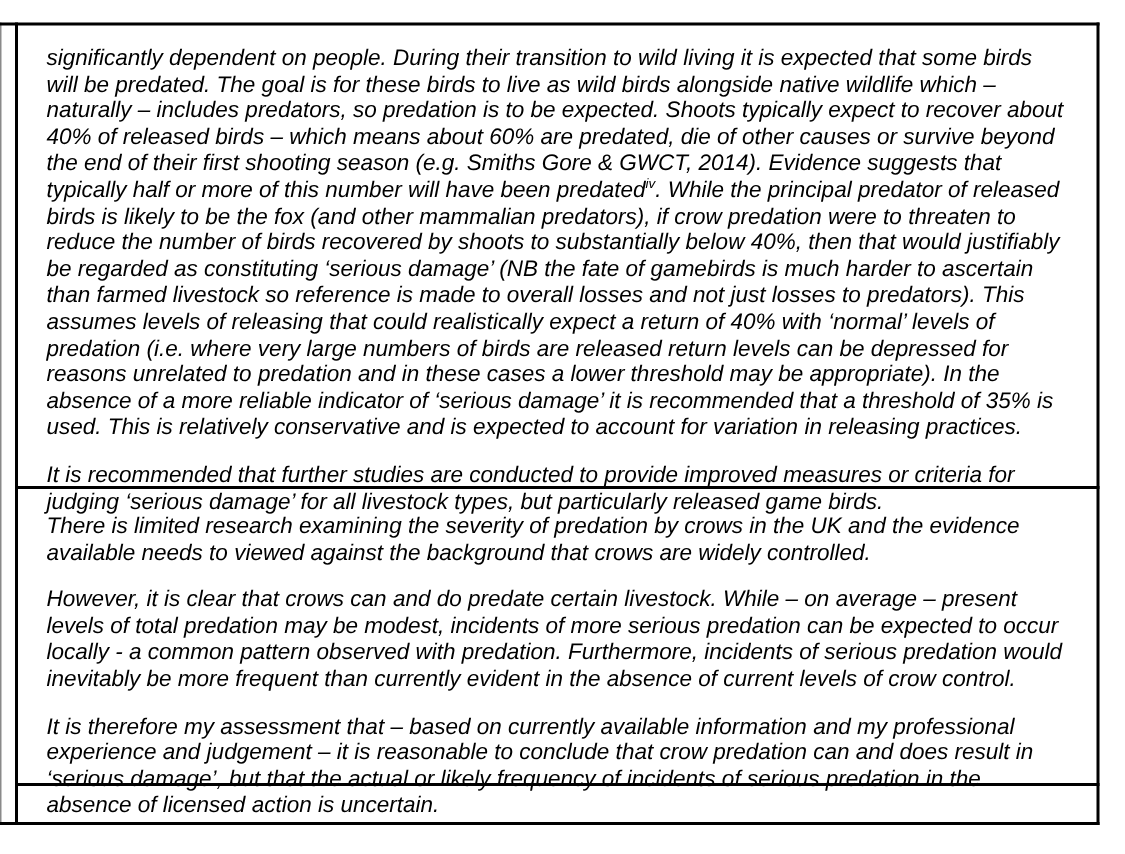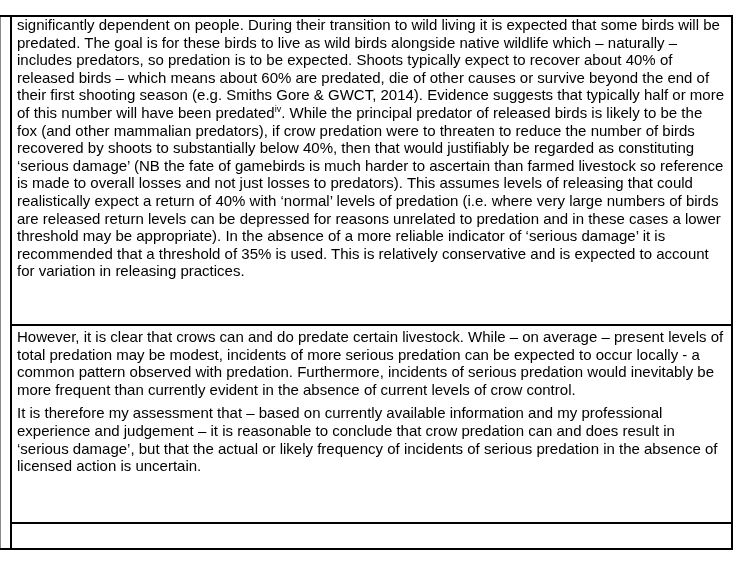--- a/index.html
+++ b/index.html
@@ -27,22 +27,23 @@
   .cell {
     position: absolute;
     left: 17px;
     width: 709px;
     font-size: 15px;
     line-height: 17.6px;
     color: #000000;
     text-align: left;
   }
   .cell p {
-    margin: 0;
+    margin: 14px;
     padding: 0;
+    font-style: italic;
   }
   .cell p + p {
     margin-top: 6px;
   }
   .cell-1 { top: 16px; }
   .cell-2 { top: 328px; }
   .cell-3 { top: 524px; font-weight: bold; }
   sup.fnref {
     font-size: 9px;
     line-height: 0;
@@ -58,19 +59,21 @@
 
   <div class="hline" style="left:0; top:15px; width:733px; height:2px;"></div>
   <div class="hline" style="left:0; top:548px; width:733px; height:2px;"></div>
   <div class="vline" style="left:10px; top:15px; width:2px; height:535px;"></div>
   <div class="vline" style="left:731px; top:15px; width:2px; height:535px;"></div>
   <div class="hline" style="left:10px; top:324px; width:723px; height:2px;"></div>
   <div class="hline" style="left:10px; top:522px; width:723px; height:2px;"></div>
 
   <div class="cell cell-1">
       <p><span>significantly dependent on people. During their transition to wild living it is expected that some birds will be predated. The goal is for these birds to live as wild birds alongside native wildlife which – naturally – includes predators, so predation is to be expected. Shoots typically expect to recover about 40% of released birds – which means about 60% are predated, die of other causes or survive beyond the end of their first shooting season (e.g. Smiths Gore &amp; GWCT, 2014). Evidence suggests that typically half or more of this number will have been predated</span><sup class="fnref">iv</sup><span>. While the principal predator of released birds is likely to be the fox (and other mammalian predators), if crow predation were to threaten to reduce the number of birds recovered by shoots to substantially below 40%, then that would justifiably be regarded as constituting ‘serious damage’ (NB the fate of gamebirds is much harder to ascertain than farmed livestock so reference is made to overall losses and not just losses to predators). This assumes levels of releasing that could realistically expect a return of 40% with ‘normal’ levels of predation (i.e. where very large numbers of birds are released return levels can be depressed for reasons unrelated to predation and in these cases a lower threshold may be appropriate). In the absence of a more reliable indicator of ‘serious damage’ it is recommended that a threshold of 35% is used. This is relatively conservative and is expected to account for variation in releasing practices.</span></p>
+      <p><span>It is recommended that further studies are conducted to provide improved measures or criteria for judging ‘serious damage’ for all livestock types, but particularly released game birds.</span></p>
     </div>
   <div class="cell cell-2">
+      <p><span>There is limited research examining the severity of predation by crows in the UK and the evidence available needs to viewed against the background that crows are widely controlled.</span></p>
       <p><span>However, it is clear that crows can and do predate certain livestock. While – on average – present levels of total predation may be modest, incidents of more serious predation can be expected to occur locally - a common pattern observed with predation. Furthermore, incidents of serious predation would inevitably be more frequent than currently evident in the absence of current levels of crow control.</span></p>
       <p><span>It is therefore my assessment that – based on currently available information and my professional experience and judgement – it is reasonable to conclude that crow predation can and does result in ‘serious damage’, but that the actual or likely frequency of incidents of serious predation in the absence of licensed action is uncertain.</span></p>
     </div>
 
 </div>
 
 </body></html>

